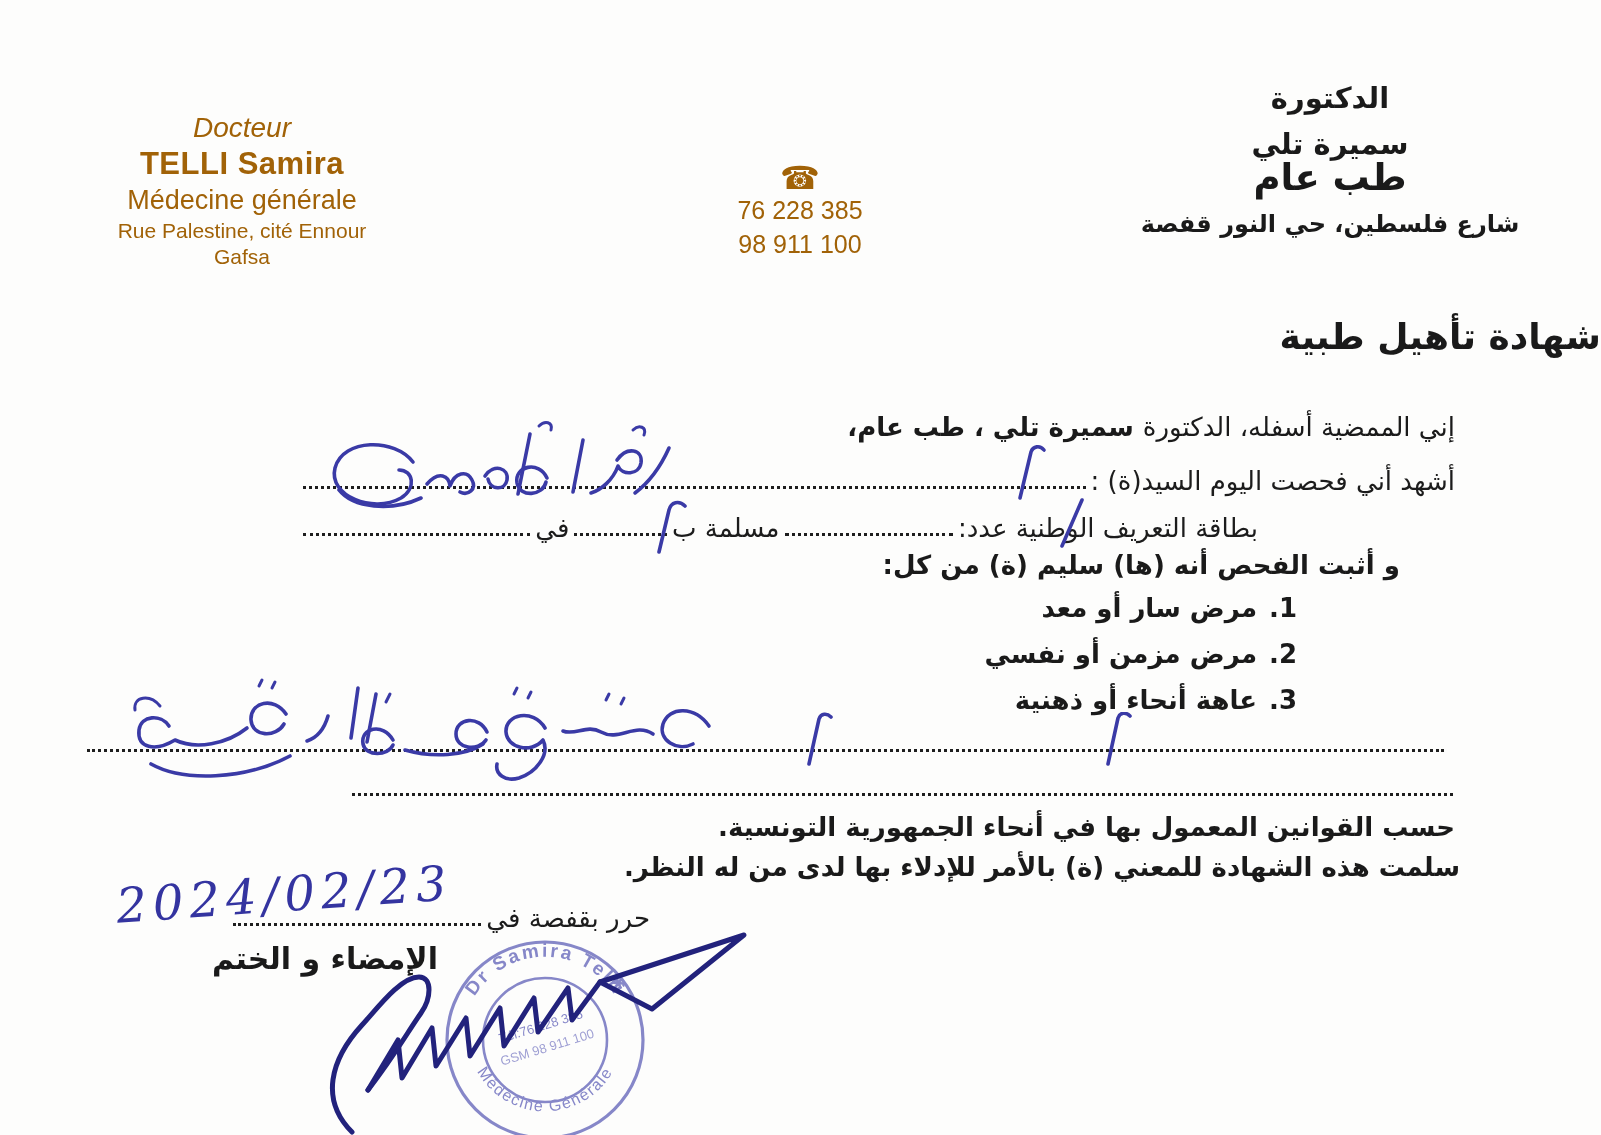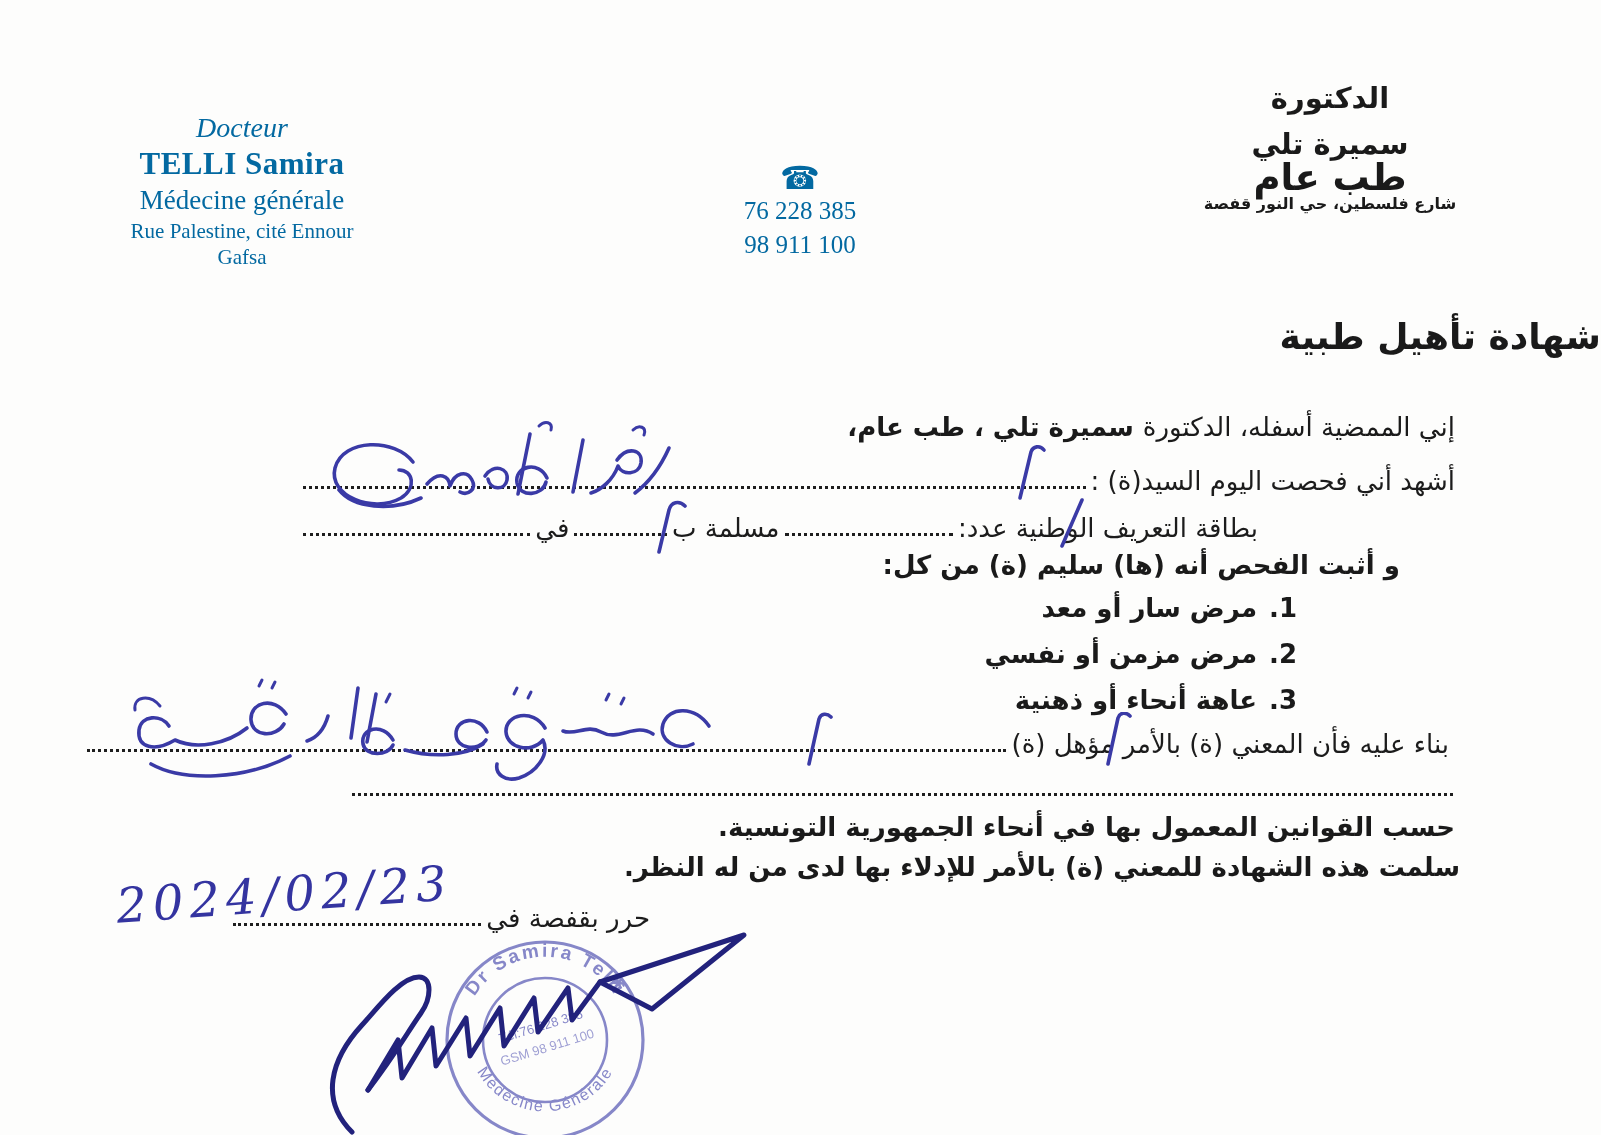--- a/index.html
+++ b/index.html
@@ -2,37 +2,37 @@
 <html lang="ar"><head>
 <meta charset="utf-8">
 <style>
   html,body{margin:0;padding:0;background:#e8e8e8;}
   .page{
     position:relative;width:1601px;height:1135px;overflow:hidden;
     background:#fdfdfc;color:#1c1c1c;
     font-family:"DejaVu Sans",sans-serif;
   }
   .abs{position:absolute;}
-  .latin{font-family:Liberation Serif, serif;color:#0369a1;}
+  .latin{font-family:Liberation Sans, sans-serif;color:#a16207;}
   .ar{direction:rtl;font-weight:bold;color:#1a1a1a;white-space:nowrap;}
   .center{text-align:center;}
   
   .hdr-left{left:92px;top:110px;width:300px;line-height:1.25;}
   .hl-doc{font-style:italic;font-size:28px;}
   .hl-name{font-weight:bold;font-size:31px;letter-spacing:.5px;}
   .hl-spec{font-size:27px;}
   .hl-addr{font-size:21px;}
   .hdr-center{left:710px;top:162px;width:180px;}
   .phone-ico{font-size:32px;line-height:1;}
   .phone-num{font-size:25px;line-height:1.35;}
   .hdr-right{left:1130px;top:84px;width:400px;}
   .hr1{font-size:29px;line-height:1.0;}
   .hr2{font-size:29px;line-height:1.0;margin-top:17px;}
   .hr3{font-size:37px;line-height:1.0;margin-top:0;}
-  .hr4{font-size:16px;font-weight:bold;line-height:1.0;}
+  .hr4{font-size:24px;font-weight:bold;line-height:1.0;margin-top:16px;}
   
   .doc-title{left:0;right:0;top:316px;font-size:36px;text-align:right;}
   
   .bl{font-size:26px;height:40px;}
   .row{display:flex;direction:rtl;align-items:flex-end;}
   .row .lbl{white-space:nowrap;flex:0 0 auto;}
   .lead{flex:1 1 auto;border-bottom:3px dotted #1e1e1e;margin:0 5px 7px 5px;min-width:30px;}
   .lead.w07{flex:.55;}
   .lead.w13{flex:1.35;}
   .dotline{border-bottom:3px dotted #1e1e1e;}
@@ -108,35 +108,35 @@
   <div class="abs ar list-item" style="right:304px;top:639px;">
     <span>2.</span>
     <span>مرض مزمن أو نفسي</span>
   </div>
   <div class="abs ar list-item" style="right:304px;top:685px;">
     <span>3.</span>
     <span>عاهة أنحاء أو ذهنية</span>
   </div>
 
   <div class="abs row bl" style="right:152px;left:82px;top:719px;">
-    <span class="lbl">بناء عليه فأن المعني (ة) بالأمر مؤهل (ة)</span>
     <span class="lead"></span>
   </div>
 
   <div class="abs dotline" style="right:148px;left:352px;top:783px;height:10px;"></div>
 
   <div class="abs ar bl" style="right:141px;top:852px;">سلمت هذه الشهادة للمعني (ة) بالأمر للإدلاء بها لدى من له النظر.</div>
   <div class="abs ar bl" style="right:146px;top:812px;">حسب القوانين المعمول بها في أنحاء الجمهورية التونسية.</div>
 
   <div class="abs row bl" style="right:951px;left:228px;top:893px;">
     <span class="lbl">حرر بقفصة في</span>
     <span class="lead"></span>
   </div>
   <div class="abs hand-date">2024/02/23</div>
 
+  <div class="abs ar center" style="left:190px;top:941px;width:270px;font-size:30px;">الإمضاء و الختم</div>
 
   <svg class="abs" style="left:295px;top:418px;" width="400" height="118" viewBox="0 0 400 118">
     <path class="pen" d="M118,44 C100,20 48,20 40,50 C33,78 78,96 106,80 C122,70 118,52 104,52"></path>
     <path class="pen" d="M44,72 C58,90 96,94 126,80"></path>
     <path class="pen" d="M132,66 C144,52 154,58 155,68 C160,54 172,52 177,62 C182,71 173,78 165,74"></path>
     <path class="pen" d="M190,58 C199,45 214,50 212,62 C210,73 195,72 193,61"></path>
     <path class="pen" d="M235,16 L223,76"></path>
     <path class="pen" d="M252,60 C244,42 219,48 222,65 C225,80 248,78 251,64"></path>
     <path class="pen-thin" d="M244,8 C250,2 258,4 256,12"></path>
     <path class="pen" d="M288,22 L278,74"></path>

